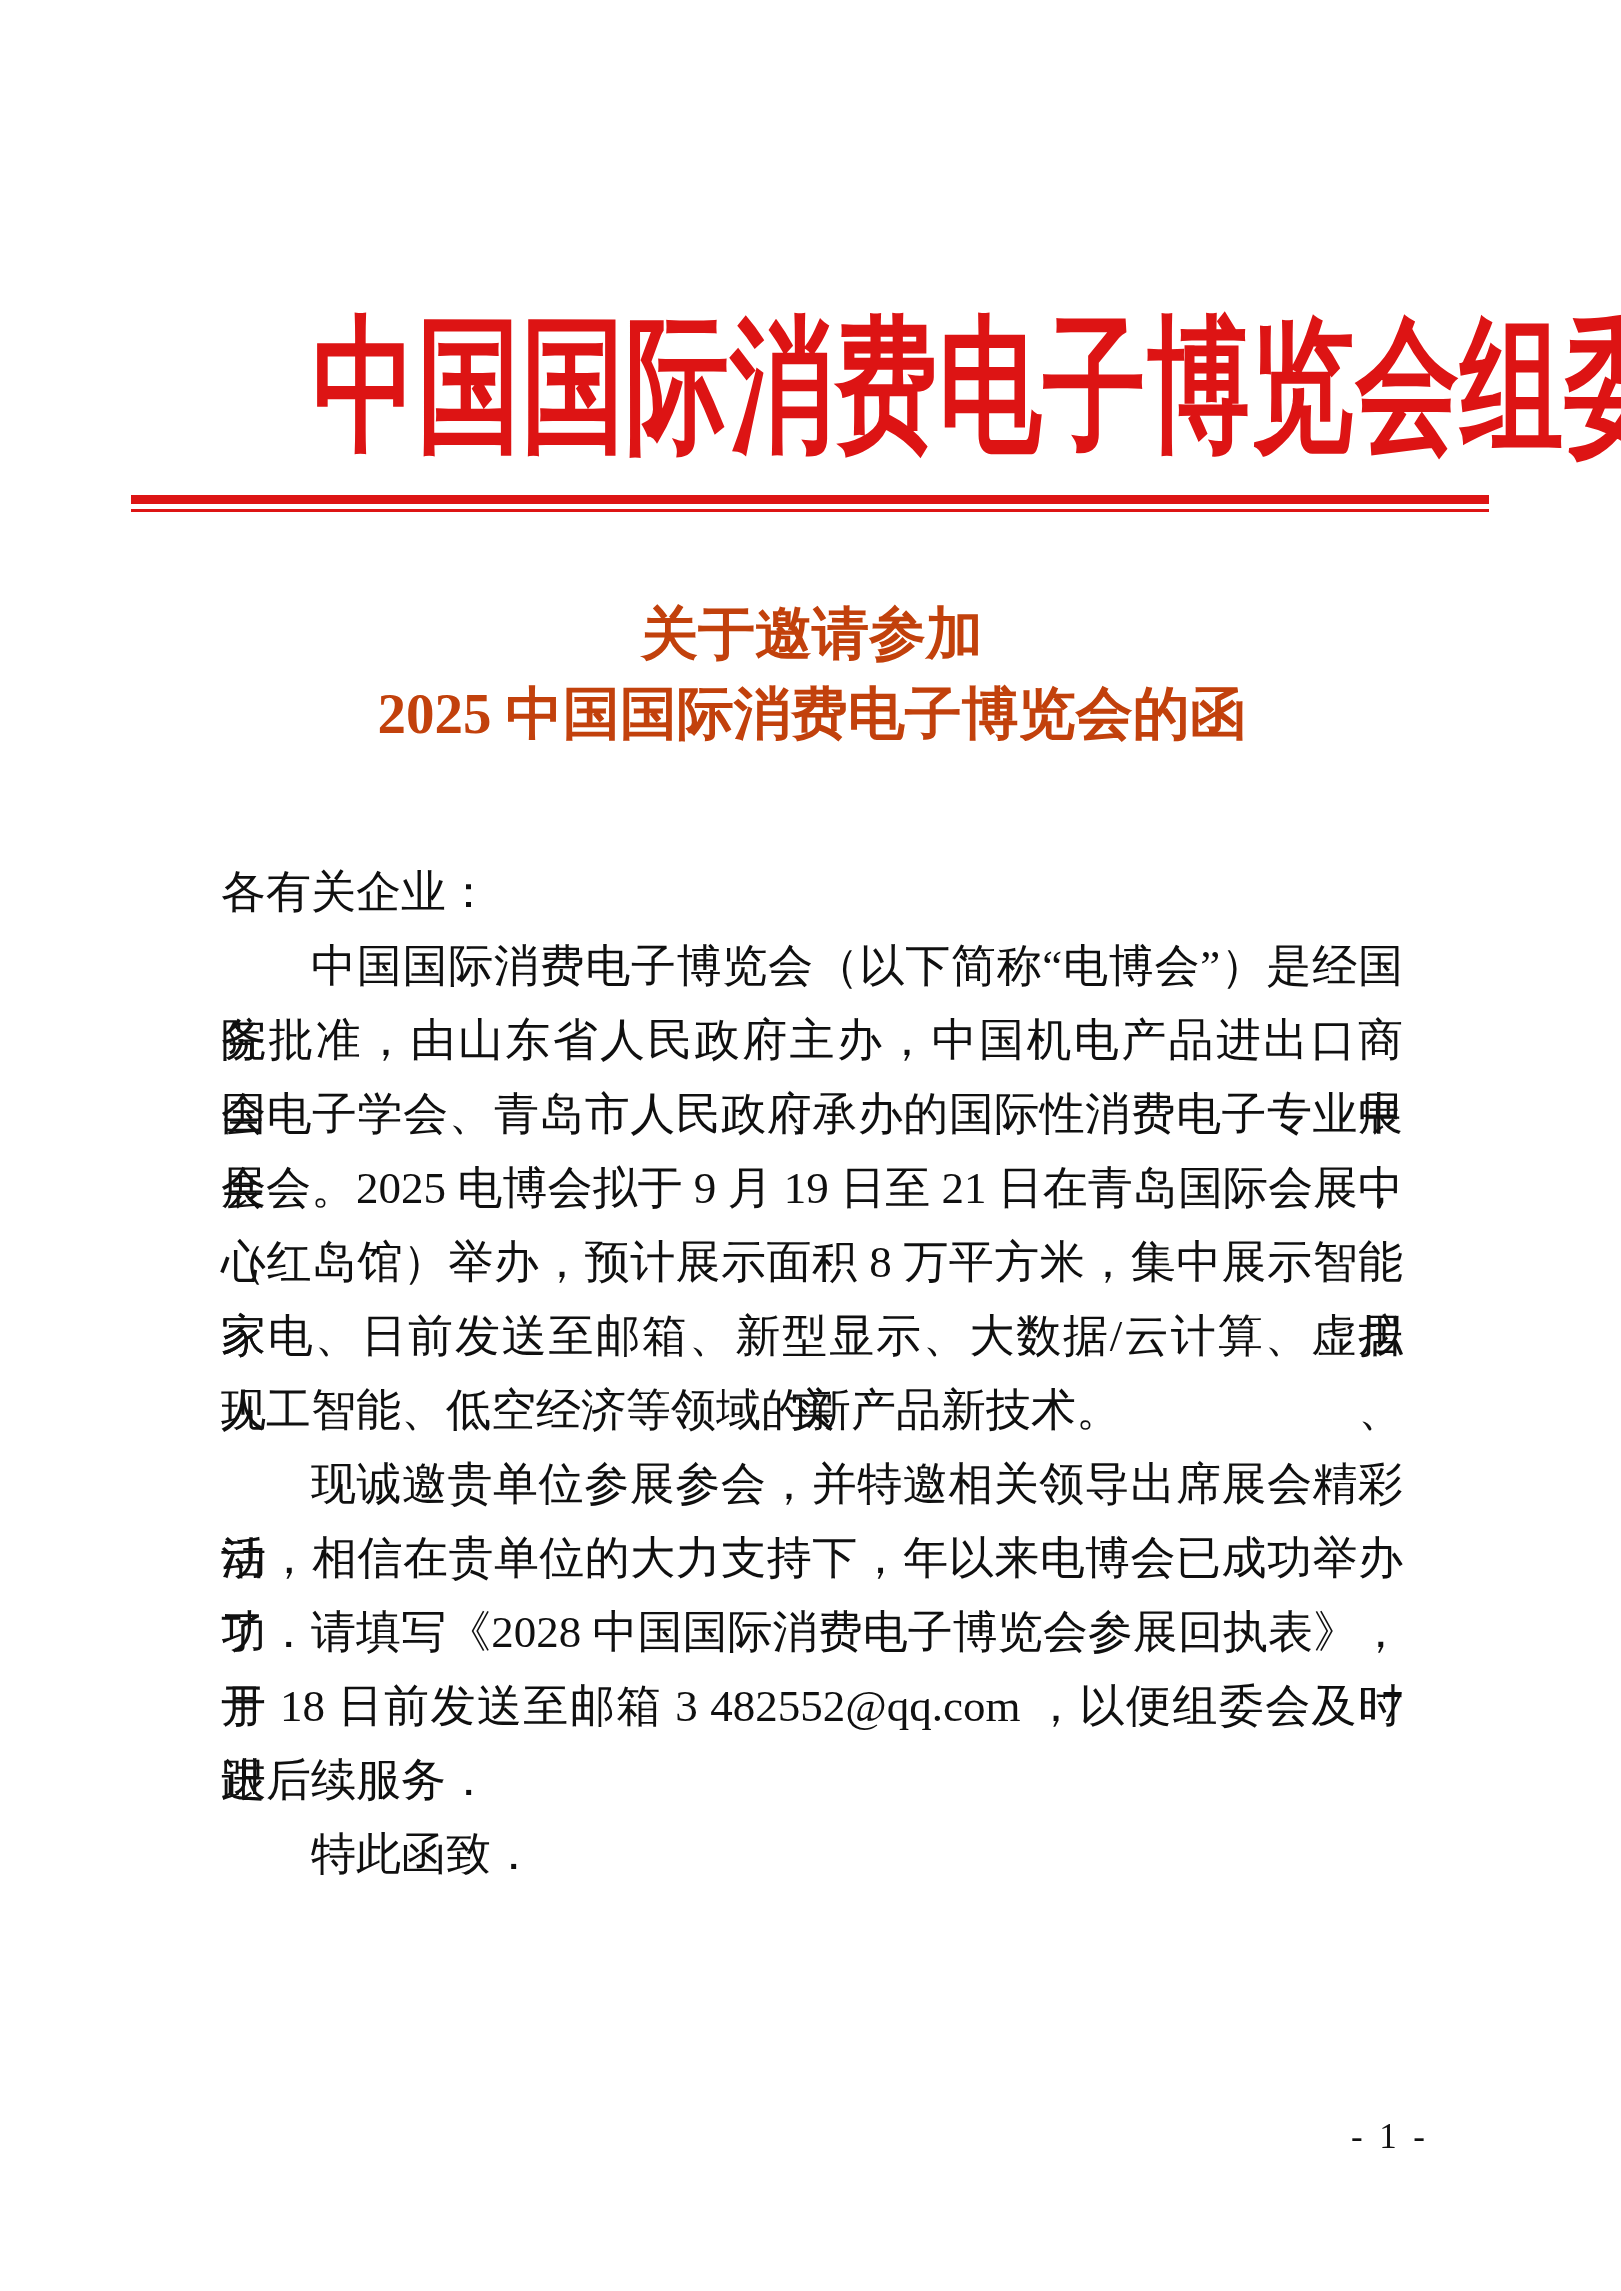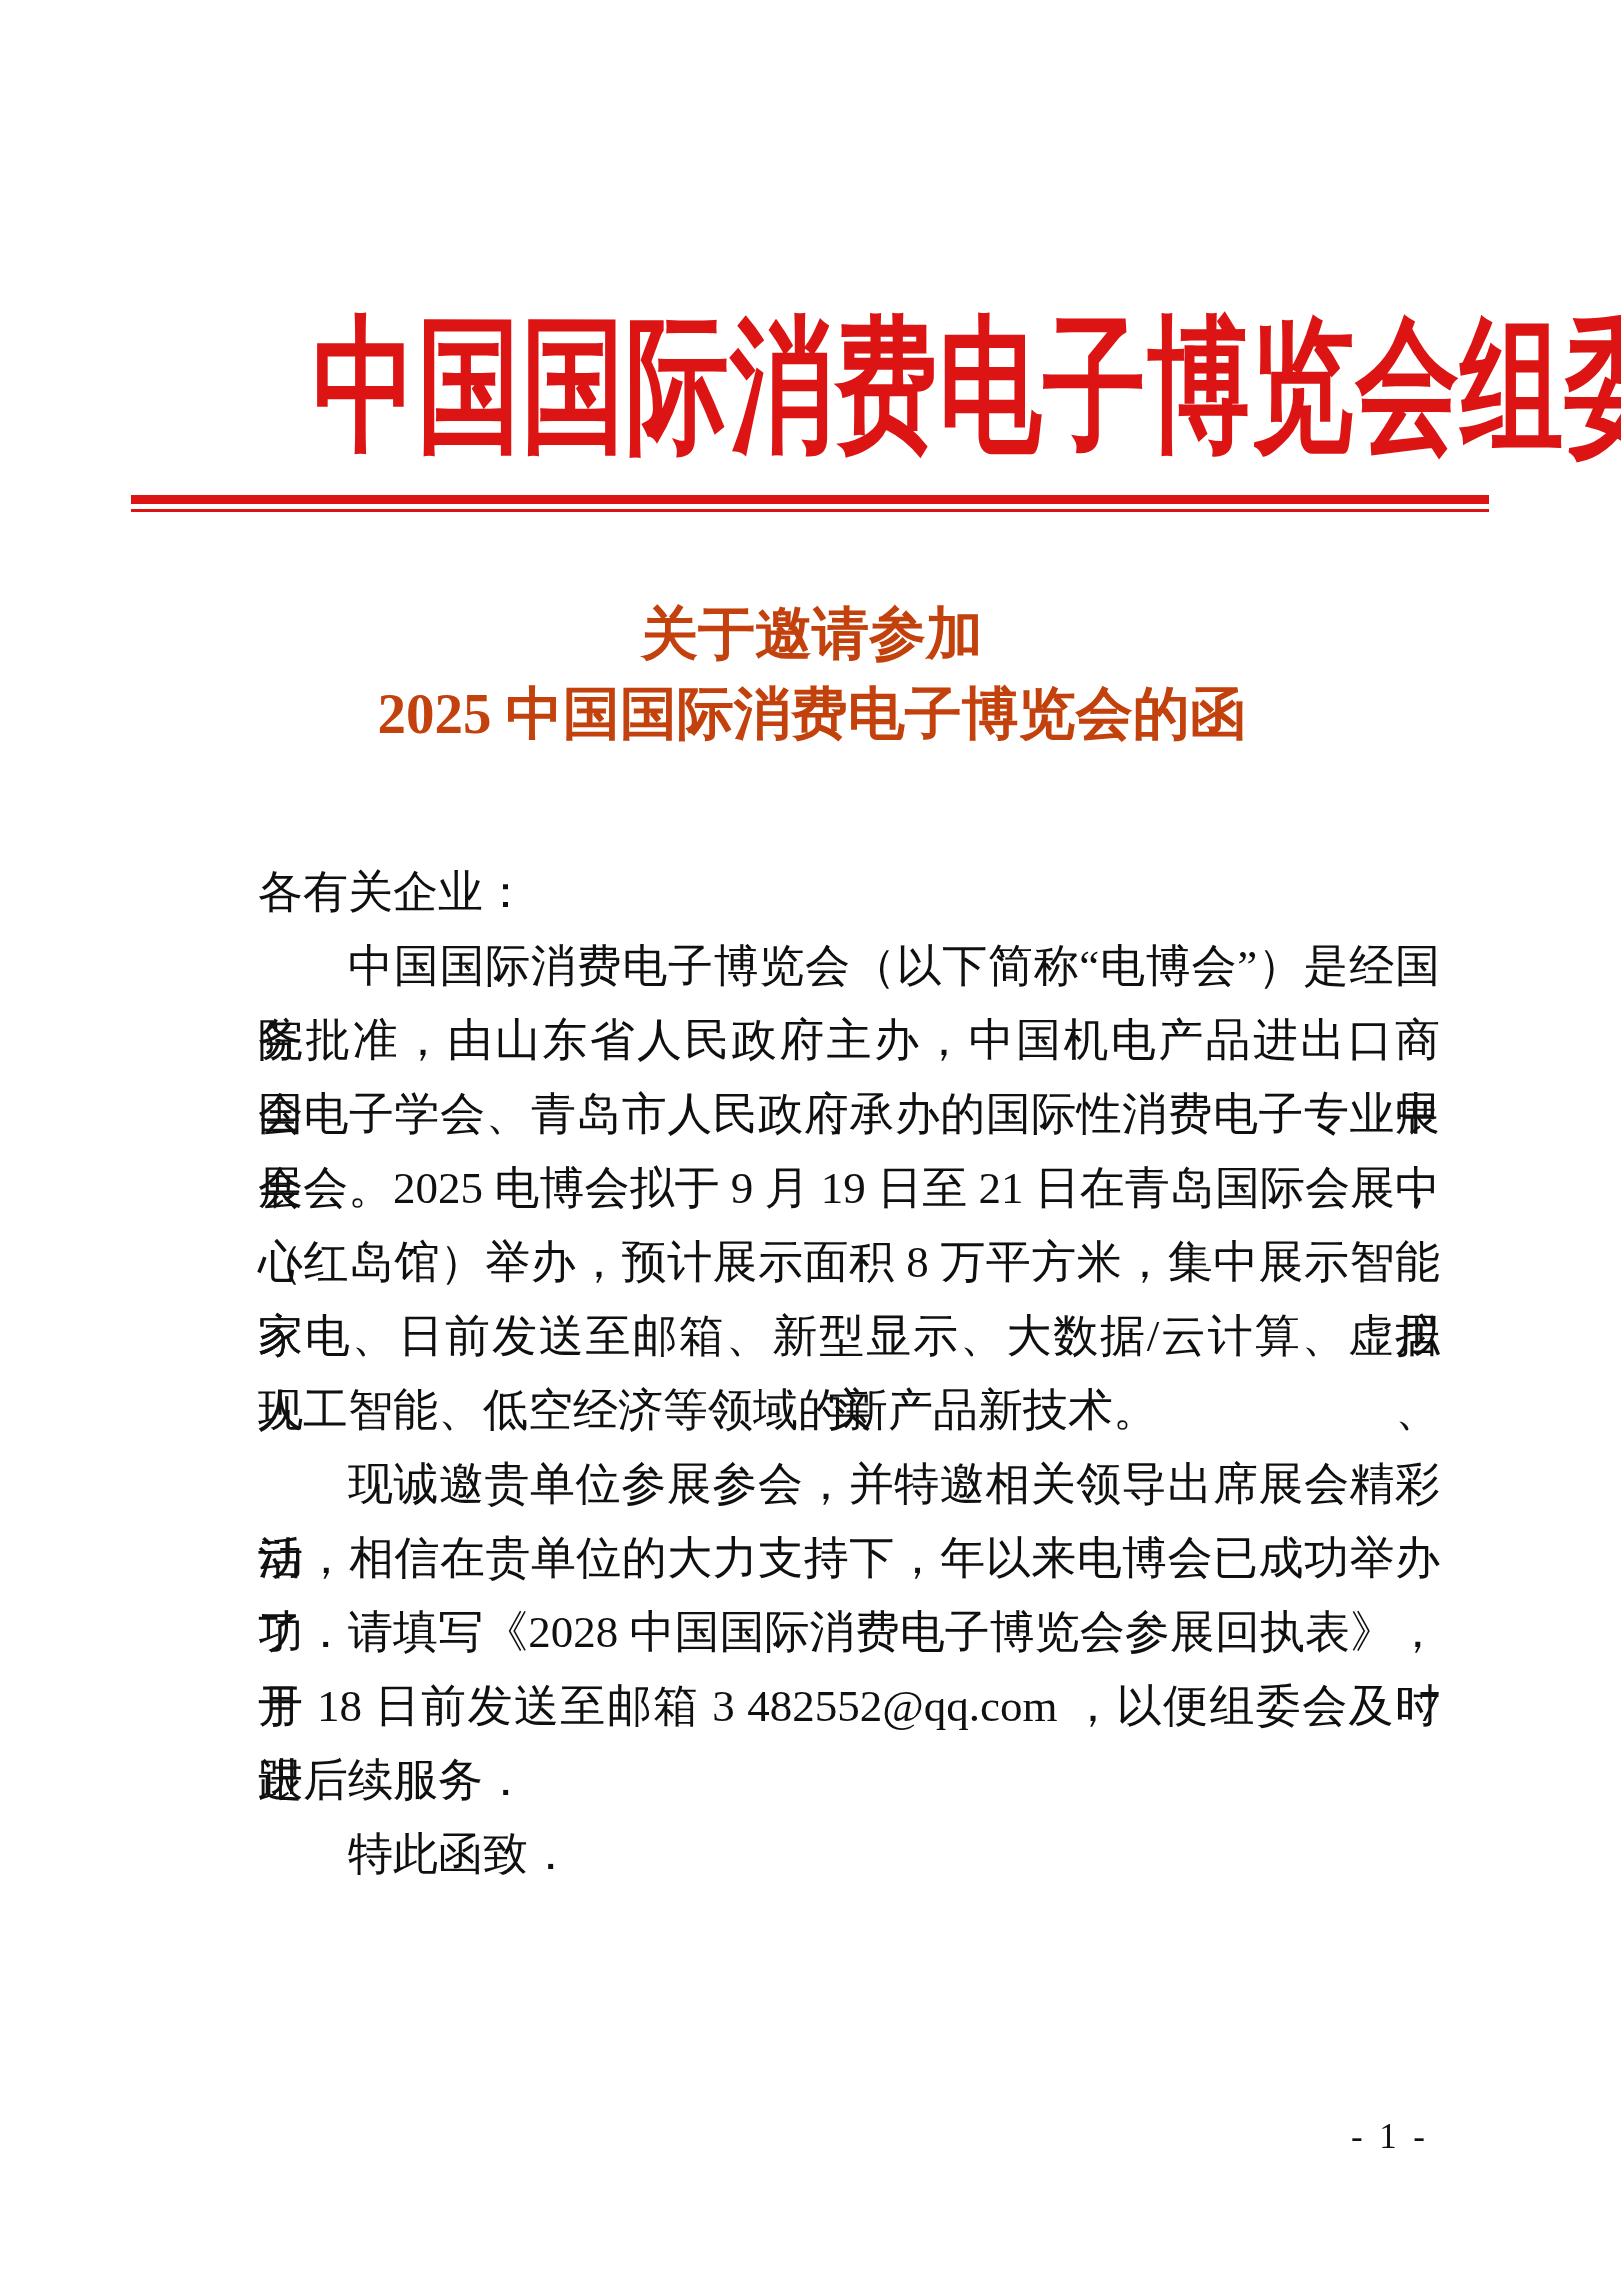--- a/index.html
+++ b/index.html
@@ -56,21 +56,20 @@
   }
 
   
   .body-text {
     position: absolute;
     top: 855px;
     left: 221px;
     width: 1182px;
     font-size: 45px;
     color: #101010;
-    margin-left: 37px;
   }
   .body-line {
     height: 74px;
     line-height: 74px;
     white-space: nowrap;
   }
   .body-line.justify {
     white-space: normal;
     text-align: justify;
     -moz-text-align-last: justify;

